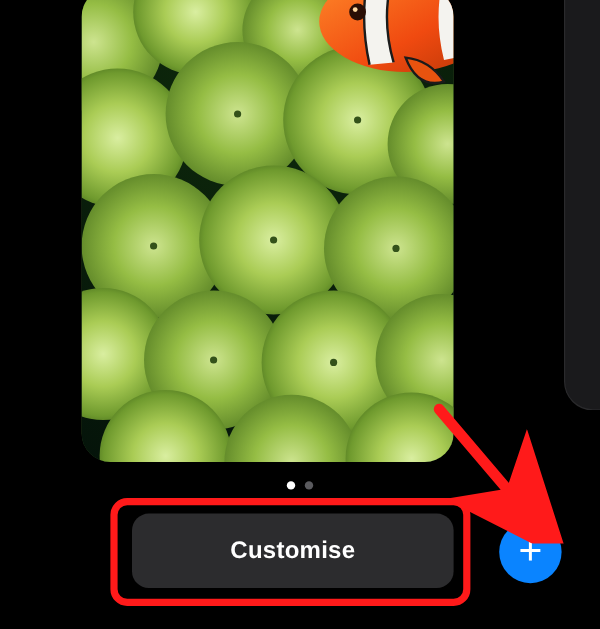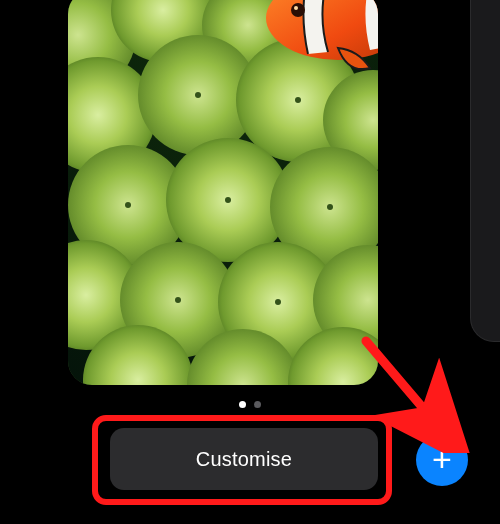--- a/index.html
+++ b/index.html
@@ -66,21 +66,21 @@
       position: absolute;
       left: 110px;
       top: 428px;
       width: 268px;
       height: 62px;
       border: none;
       border-radius: 14px;
       background: #2c2c2e;
       color: #fff;
       font-size: 20px;
-      font-weight: 400;
+      font-weight: 700;
       letter-spacing: 0.2px;
       cursor: pointer;
       display: flex;
       align-items: center;
       justify-content: center;
     }
 
     
     .add-btn {
       position: absolute;

